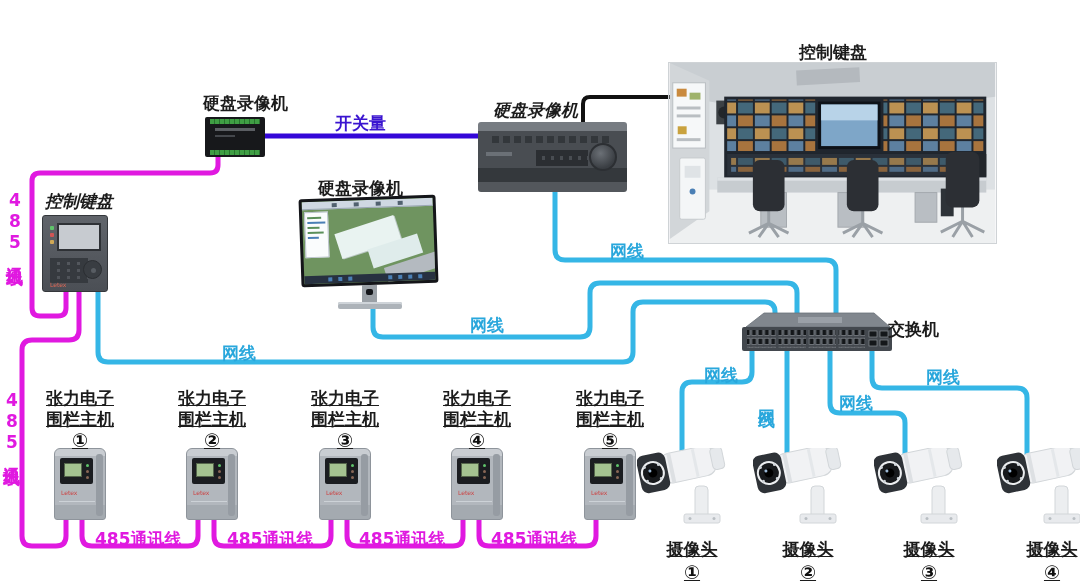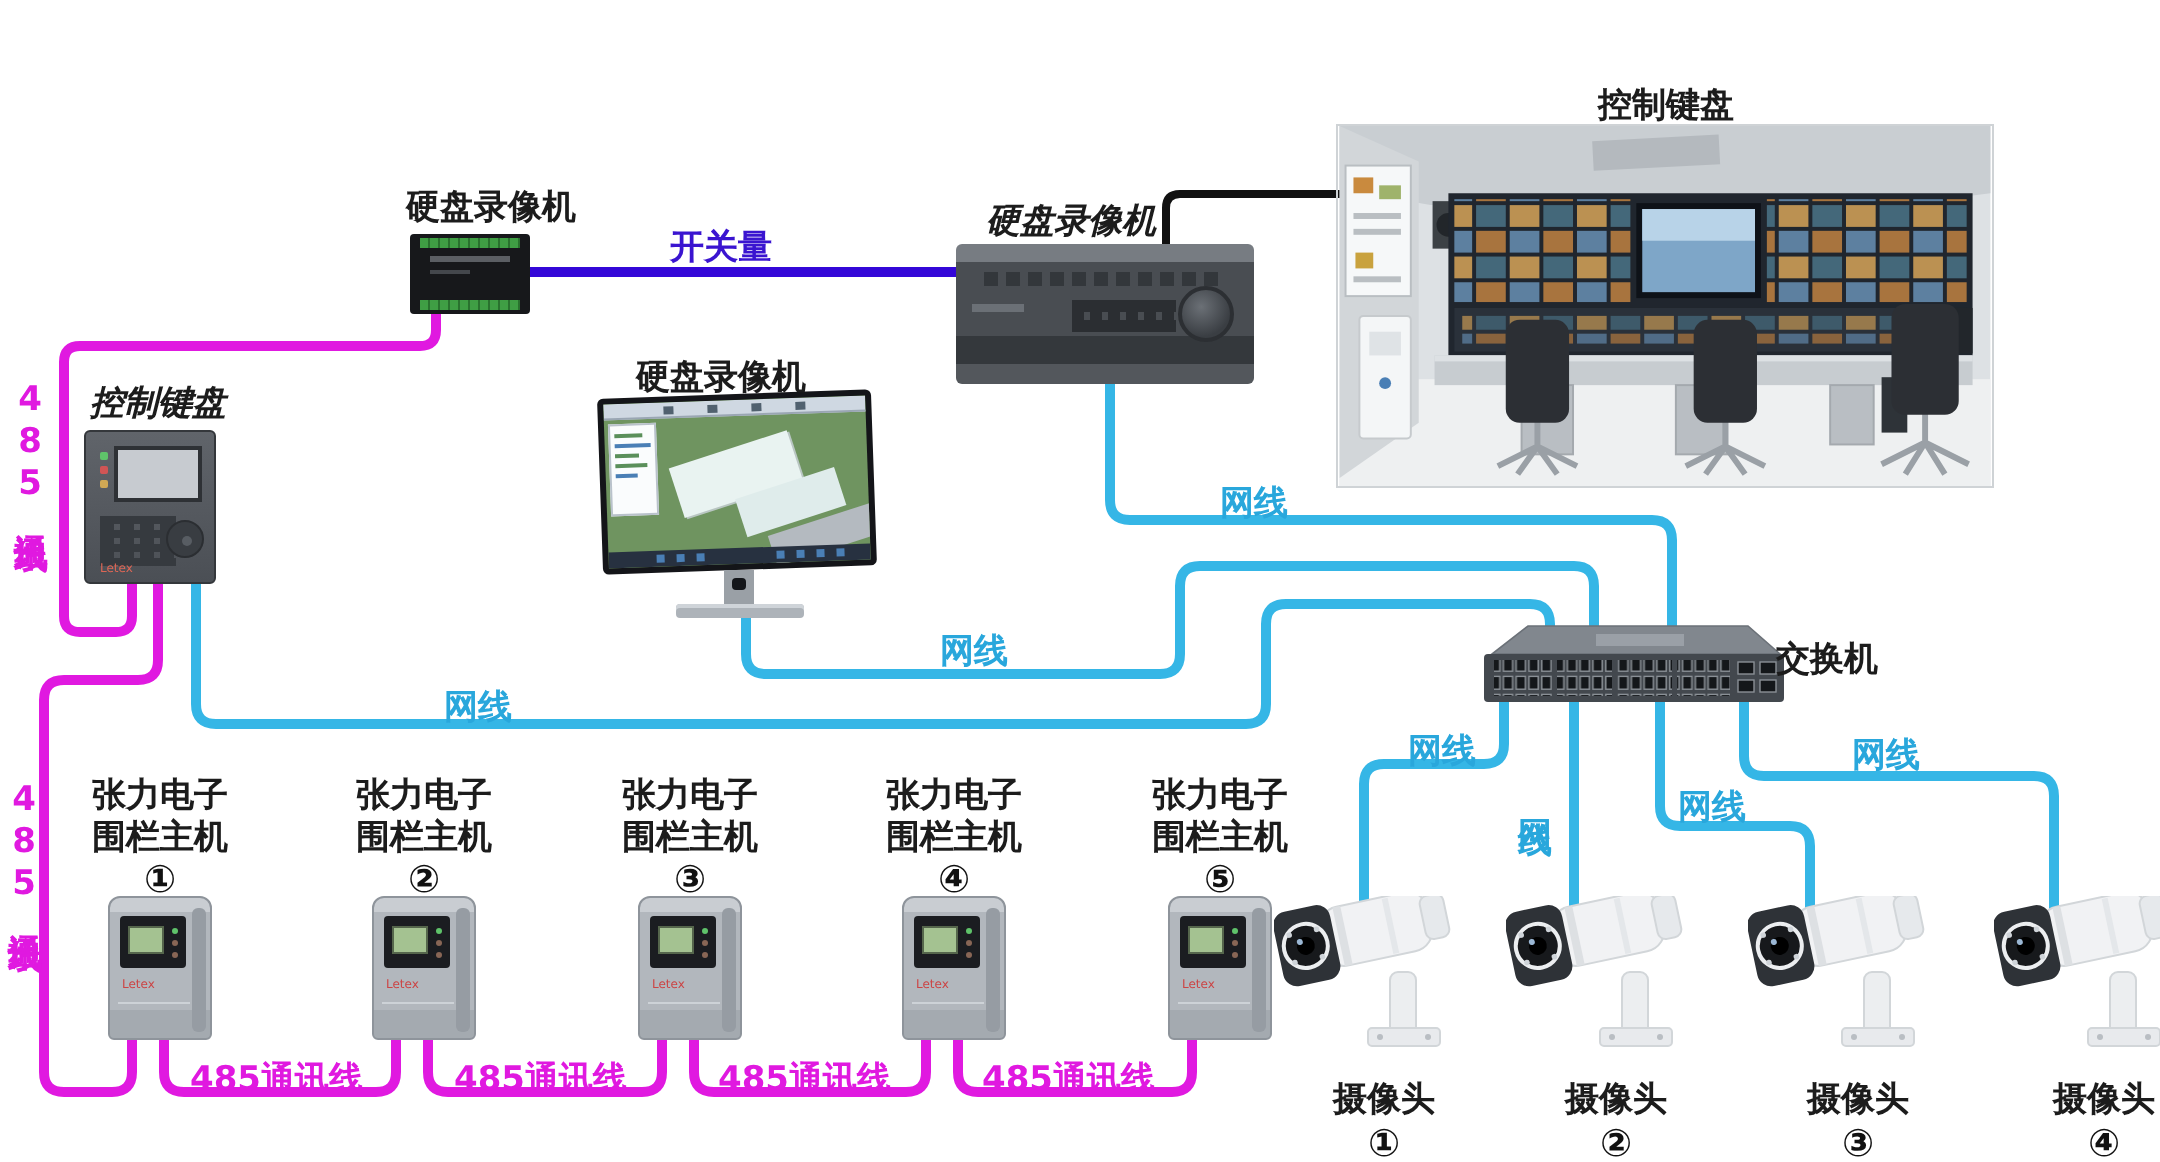--- a/index.html
+++ b/index.html
@@ -14,21 +14,21 @@
 
   
   .title{left:80px;top:0;width:670px;text-align:center;font-size:43px;font-weight:bold;
     color:var(--ink);letter-spacing:0px;z-index:5;}
   .dev-label{font-size:17px;font-weight:bold;color:#1c1c1c;z-index:5;white-space:nowrap;}
   .net-label{font-size:17px;font-weight:bold;color:var(--cyanlbl);z-index:5;white-space:nowrap;}
   .m-label{font-size:17px;font-weight:bold;color:var(--magenta);z-index:5;white-space:nowrap;}
   .sig-label{font-size:17px;font-weight:bold;color:var(--bluelbl);z-index:5;}
   .vtext{writing-mode:vertical-rl;text-orientation:upright;letter-spacing:1px;line-height:1;}
   .num{font-size:19px;font-weight:bold;color:#111;z-index:5;}
-  .ctr{text-align:center;}
+  .ctr{text-align:center;text-decoration:underline;}
 
   
   #cables{left:0;top:0;z-index:1;}
   .c485{stroke:var(--magenta);stroke-width:5;fill:none;}
   .cnet{stroke:var(--cyan);stroke-width:5;fill:none;}
   .csig{stroke:var(--blue);stroke-width:5;fill:none;}
   .cblk{stroke:#111;stroke-width:4;fill:none;}
 
   
   .module{left:205px;top:117px;width:60px;height:40px;background:#17181b;border-radius:2px;z-index:2;}

